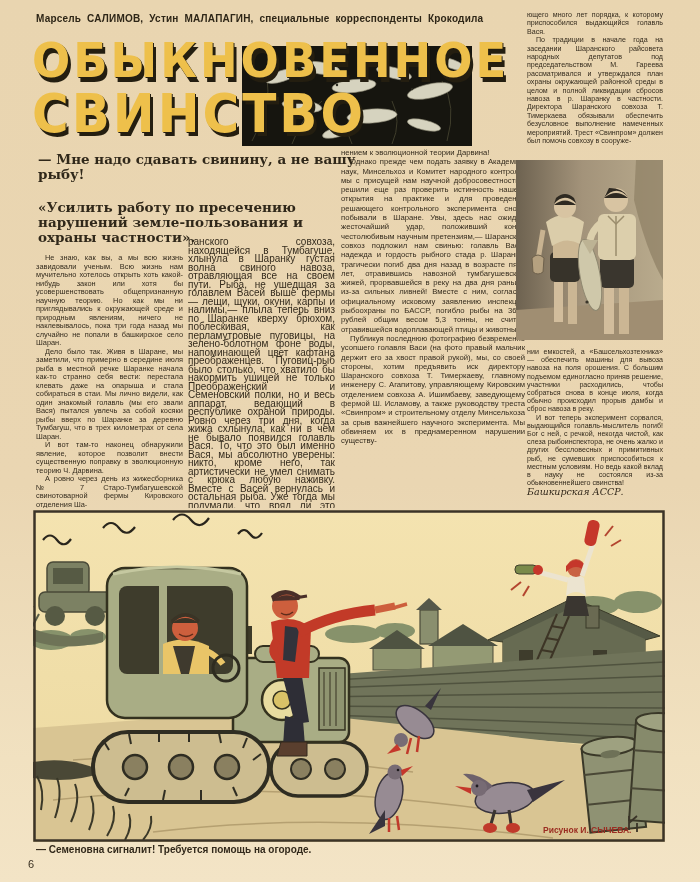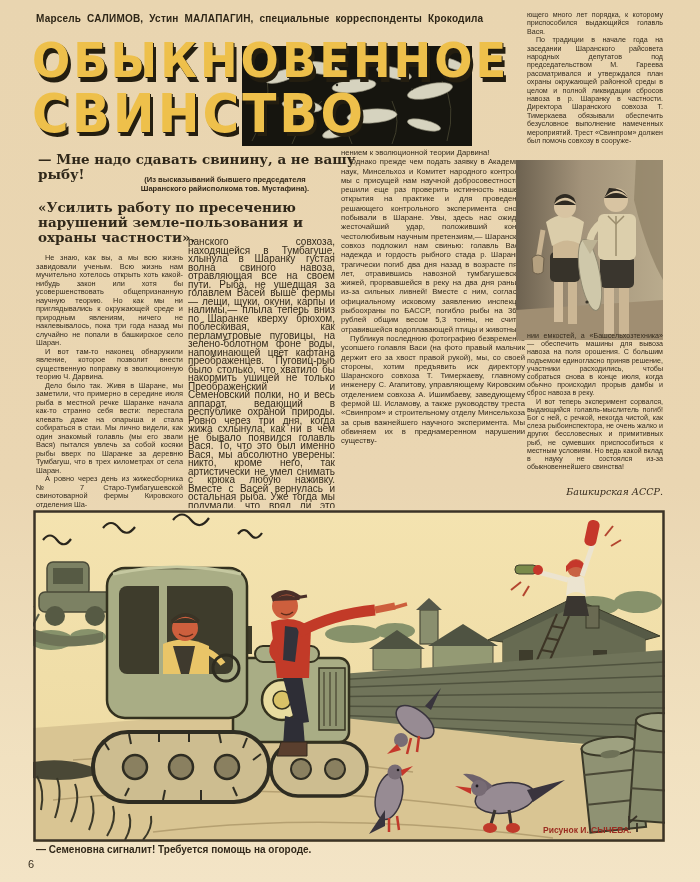--- a/index.html
+++ b/index.html
@@ -24,24 +24,24 @@
   .attr{position:absolute;width:218px;text-align:center;font-size:7.6px;font-weight:bold;
         color:#33291b;line-height:9px;}
   .a1{left:116px;top:175px;}
   .a2{left:116px;top:234px;}
   
   .col{position:absolute;text-align:justify;color:#342b1d;}
   .c1{left:36px;top:254px;width:147px;height:254px;font-size:7.4px;line-height:8.5px;overflow:hidden;}
   .c2{left:188px;top:238px;width:147px;height:270px;font-size:10px;line-height:8.5px;overflow:hidden;}
   .c3{left:341px;top:148px;width:184px;height:342px;font-size:7.7px;line-height:9.3px;overflow:hidden;}
   .c4a{left:527px;top:11px;width:136px;height:147px;font-size:7.1px;line-height:8.4px;overflow:hidden;}
-  .c4b{left:527px;top:332px;width:136px;height:140px;font-size:7.1px;line-height:8.2px;overflow:hidden;}
+  .c4b{left:527px;top:348px;width:136px;height:140px;font-size:7.1px;line-height:8.2px;overflow:hidden;}
   .para{margin:0;text-indent:9px;}
   .para.cont{text-indent:0;}
-  .signature{position:absolute;left:527px;top:486px;width:136px;text-align:right;
+  .signature{position:absolute;left:527px;top:486px;width:136px;
              font-family:"DejaVu Serif",serif;font-style:italic;font-size:9.5px;color:#33291b;}
   
   .boys-photo{position:absolute;left:516px;top:160px;width:147px;height:180px;}
   
   .cartoon{position:absolute;left:33px;top:510px;width:632px;height:332px;}
   .caption{position:absolute;left:36px;top:844px;font-size:10px;font-weight:bold;color:#32291b;}
   .credit{position:absolute;left:543px;top:825px;font-size:8.5px;font-weight:bold;color:#9b2d22;text-align:right;}
   .pagenum{position:absolute;left:28px;top:858px;font-size:11px;color:#3a3122;}
   
   .mark{position:absolute;right:0;}
@@ -89,30 +89,26 @@
             <circle cx="170" cy="43" r="1.2"></circle>
             <circle cx="110" cy="69" r="1.2"></circle>
         </g>
       </svg>
     </div>
     <div class="title-l1">ОБЫКНОВЕННОЕ</div>
     <div class="title-l2">СВИНСТВО</div>
   </div>
 
   <div class="quote q1">— Мне надо сдавать свинину, а не вашу рыбу!</div>
-  <div class="attr a1">
-    <span>(Из высказываний бывшего председателя</span><br>
-    <span>Шаранского райисполкома тов. Мустафина).</span>
-  </div>
   <div class="quote q2">«Усилить работу по пресечению нарушений земле-пользования и охраны частности».</div>
 
   <div class="col c1">
     <p class="para">Не знаю, как вы, а мы всю жизнь завидовали ученым. Всю жизнь нам мучительно хотелось открыть хоть какой-нибудь закон или хотя бы усовершенствовать общепризнанную научную теорию. Но как мы ни приглядывались к окружающей среде и природным явлениям, ничего не наклевывалось, пока три года назад мы случайно не попали в башкирское село Шаран.</p>
+    <p class="para">Дело было так. Живя в Шаране, мы заметили, что примерно в середине июля рыба в местной речке Шаранке начала как-то странно себя вести: перестала клевать даже на опарыша и стала собираться в стаи. Мы лично видели, как один знакомый голавль (мы его звали Вася) пытался увлечь за собой косяки рыбы вверх по Шаранке за деревню Тумбагуш, что в трех километрах от села Шаран.</p>
     <p class="para">И вот там-то наконец обнаружили явление, которое позволит внести существенную поправку в эволюционную теорию Ч. Дарвина.</p>
-    <p class="para">Дело было так. Живя в Шаране, мы заметили, что примерно в середине июля рыба в местной речке Шаранке начала как-то странно себя вести: перестала клевать даже на опарыша и стала собираться в стаи. Мы лично видели, как один знакомый голавль (мы его звали Вася) пытался увлечь за собой косяки рыбы вверх по Шаранке за деревню Тумбагуш, что в трех километрах от села Шаран.</p>
     <p class="para">А ровно через день из жижесборника № 7 Старо-Тумбагушевской свинотоварной фермы Кировского отделения Ша-</p>
   </div>
   <div class="col c2">
     <p class="para cont">ранского совхоза, находящейся в Тумбагуше, хлынула в Шаранку густая волна свиного навоза, отравляющая все на своем пути. Рыба, не ушедшая за голавлем Васей выше фермы — лещи, щуки, окуни, карпы и налимы,— плыла теперь вниз по Шаранке кверху брюхом, поблескивая, как перламутровые пуговицы, на зелено-болотном фоне воды, напоминающей цвет кафтана преображенцев. Пуговиц-рыб было столько, что хватило бы накормить ушицей не только Преображенский и Семеновский полки, но и весь аппарат, ведающий в республике охраной природы. Ровно через три дня, когда жижа схлынула, как ни в чем не бывало появился голавль Вася. То, что это был именно Вася, мы абсолютно уверены: никто, кроме него, так артистически не умел снимать с крюка любую наживку. Вместе с Васей вернулась и остальная рыба. Уже тогда мы подумали, что вряд ли это может быть случайностью. И точно, рассуждения и наблюдения показали, что Вася мыслил! Тем более что, по рассказам старожилов, он проделывал такие штуки из года в год. Это было революционным допол-</p>
   </div>
   <div class="col c3">
     <p class="para cont">нением к эволюционной теории Дарвина!</p>
     <p class="para">Однако прежде чем подать заявку в Академию наук, Минсельхоз и Комитет народного контроля, мы с присущей нам научной добросовестностью решили еще раз проверить истинность нашего открытия на практике и для проведения решающего контрольного эксперимента снова побывали в Шаране. Увы, здесь нас ожидал жесточайший удар, положивший конец честолюбивым научным претензиям,— Шаранский совхоз подложил нам свинью: голавль Вася, надежда и гордость рыбного стада р. Шаранки, трагически погиб два дня назад в возрасте пяти лет, отравившись навозной тумбагушевской жижей, прорвавшейся в реку на два дня раньше из-за сильных ливней! Вместе с ним, согласно официальному исковому заявлению инспекции рыбоохраны по БАССР, погибло рыбы на 3675 рублей общим весом 5,3 тонны, не считая отравившейся водоплавающей птицы и животных.</p>
     <p class="para">Публикуя последнюю фотографию безвременно усопшего голавля Васи (на фото правый мальчик держит его за хвост правой рукой), мы, со своей стороны, хотим предъявить иск директору Шаранского совхоза Т. Тимеркаеву, главному инженеру С. Агапитову, управляющему Кировским отделением совхоза А. Ишимбаеву, заведующему фермой Ш. Исламову, а также руководству треста «Свинпром» и строительному отделу Минсельхоза за срыв важнейшего научного эксперимента. Мы обвиняем их в преднамеренном нарушении существу-</p>
   </div>

